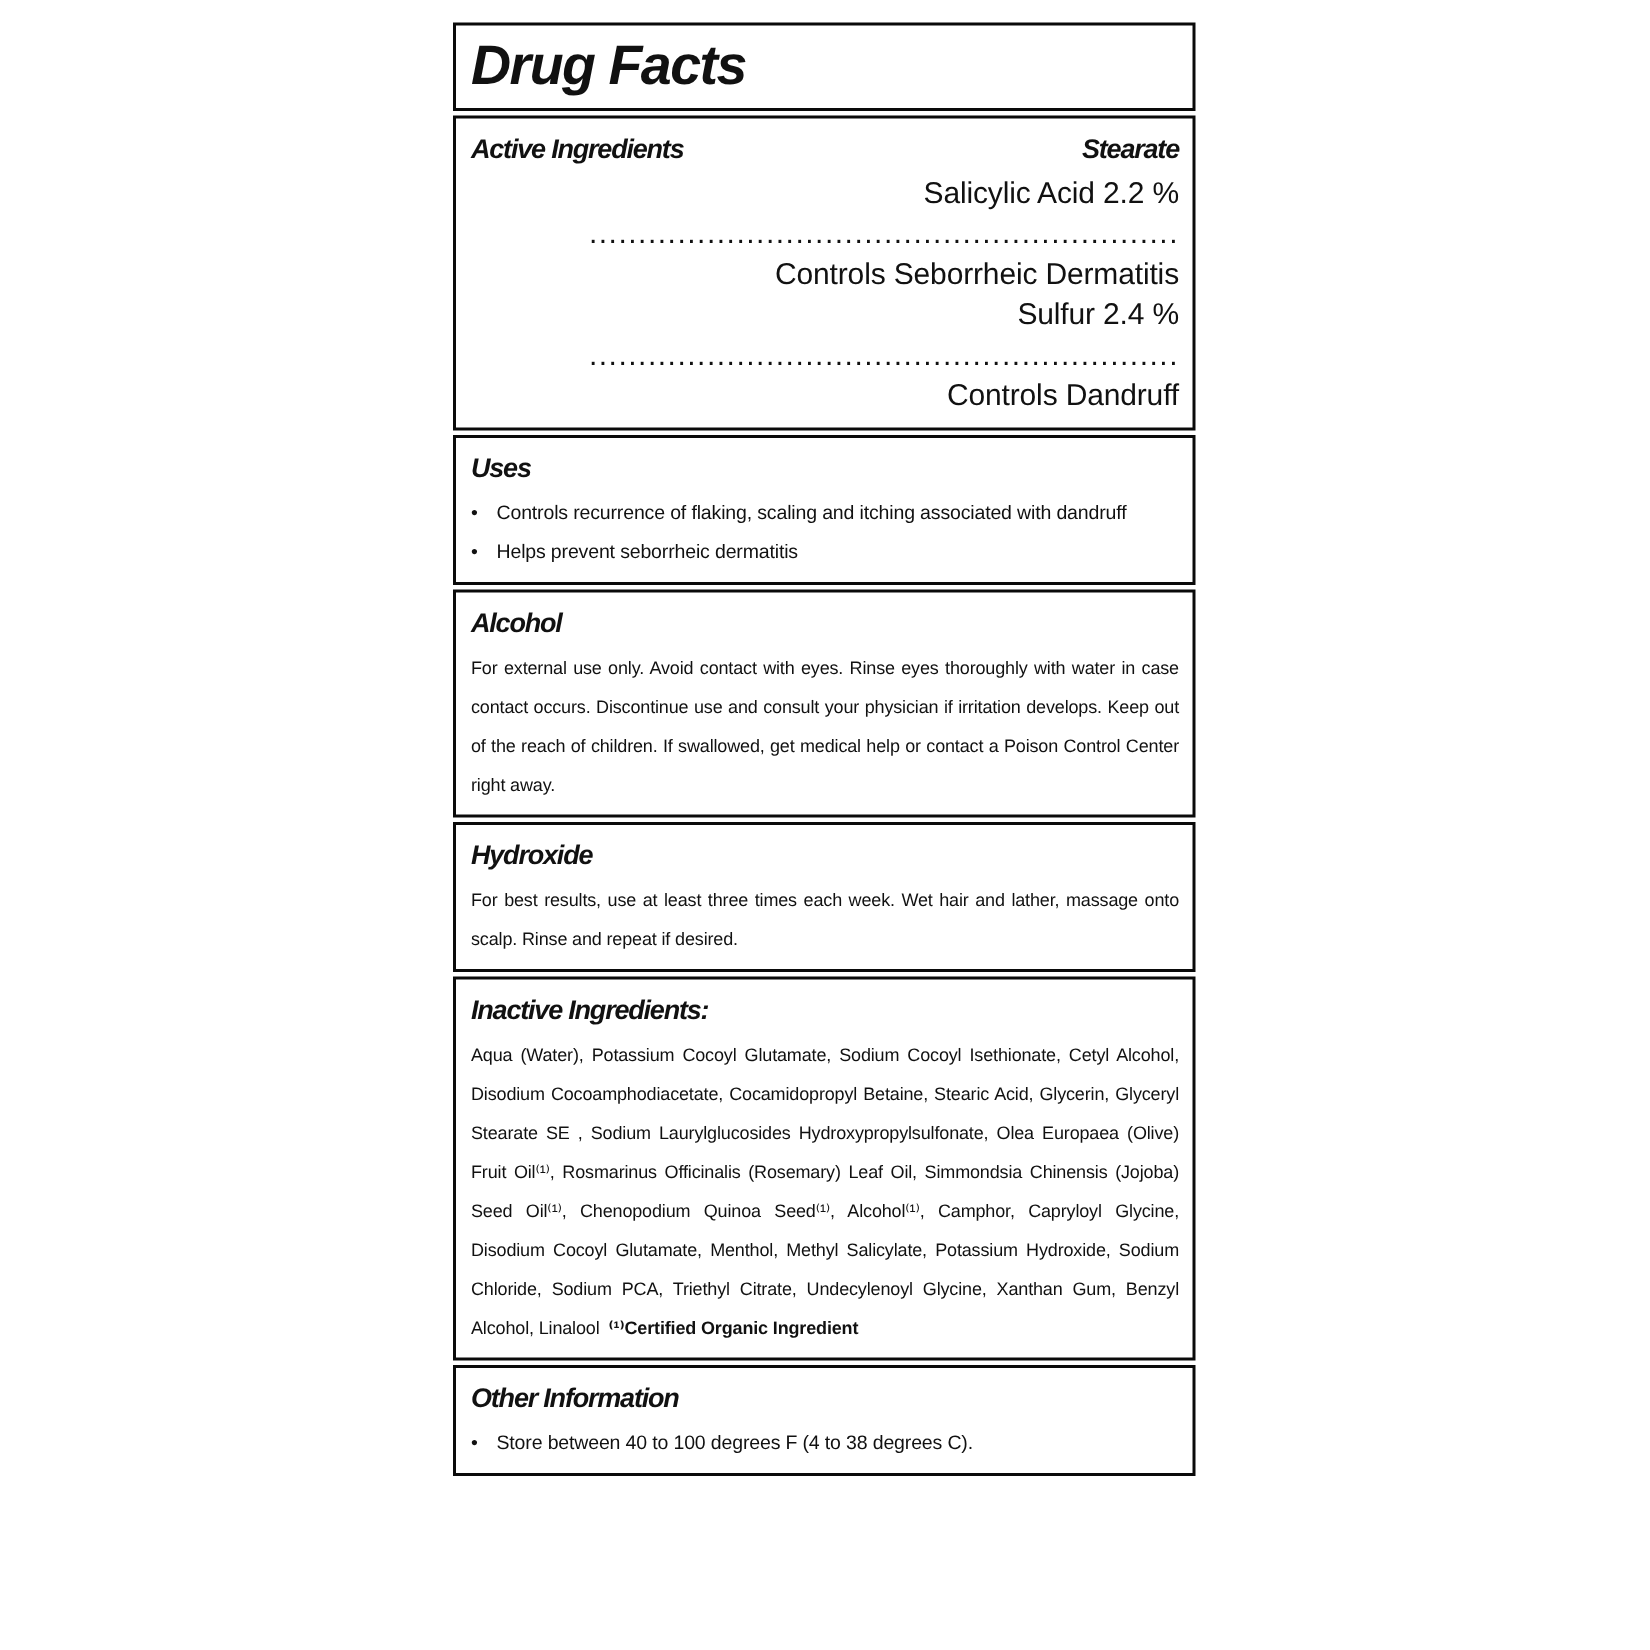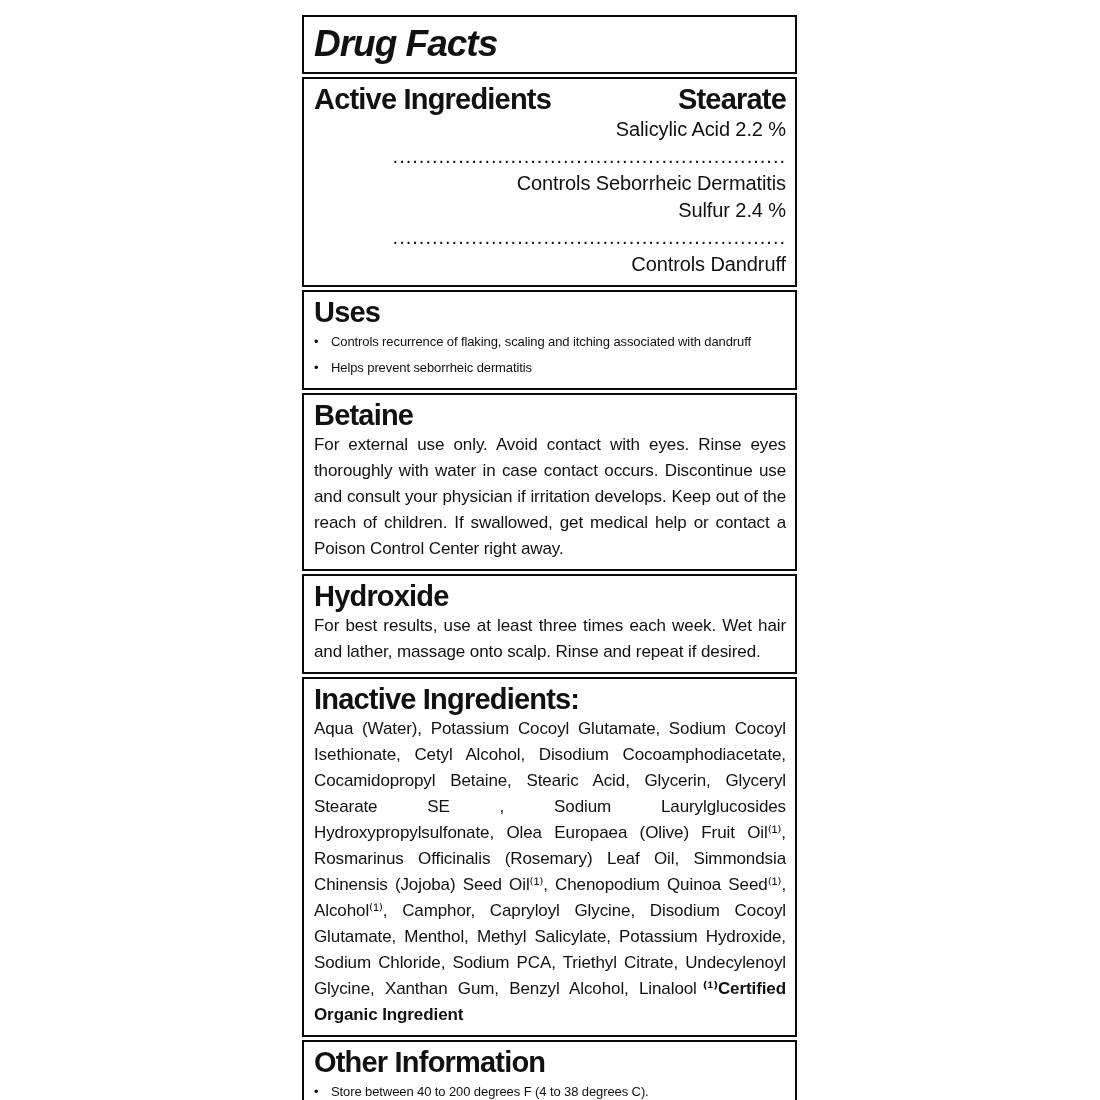--- a/index.html
+++ b/index.html
@@ -39,33 +39,34 @@
   h1.df-title {
     margin: 0;
     font-size: 37px;
     line-height: 44px;
     font-style: italic;
     font-weight: bold;
     letter-spacing: -1px;
   }
   h2.sec-head {
     margin: 2px 0 1px 0;
-    font-size: 29px;
+    font-size: 18px;
     line-height: 32px;
+    font-style: italic;
     font-weight: bold;
     letter-spacing: -0.8px;
   }
   .ai-headrow {
     display: flex;
     justify-content: space-between;
     align-items: baseline;
   }
   .body-text {
     margin: 1px 0 0 0;
-    font-size: 17px;
+    font-size: 12px;
     line-height: 26px;
     letter-spacing: -0.1px;
   }
   .just {
     text-align: justify;
   }
   .ai-row {
     display: flex;
     align-items: flex-end;
     white-space: nowrap;
@@ -132,36 +133,36 @@
         <span class="bullet-glyph"></span>
         <span class="bullet-text">Controls recurrence of flaking, scaling and itching associated with dandruff</span>
       </div>
       <div class="bullet-item">
         <span class="bullet-glyph"></span>
         <span class="bullet-text">Helps prevent seborrheic dermatitis</span>
       </div>
     </section>
 
     <section class="box">
-      <h2 class="sec-head">Betaine</h2>
+      <h2 class="sec-head">Alcohol</h2>
       <p class="body-text just">For external use only. Avoid contact with eyes. Rinse eyes thoroughly with water in case contact occurs. Discontinue use and consult your physician if irritation develops. Keep out of the reach of children. If swallowed, get medical help or contact a Poison Control Center right away.</p>
     </section>
 
     <section class="box">
       <h2 class="sec-head">Hydroxide</h2>
       <p class="body-text just">For best results, use at least three times each week. Wet hair and lather, massage onto scalp. Rinse and repeat if desired.</p>
     </section>
 
     <section class="box">
       <h2 class="sec-head">Inactive Ingredients:</h2>
       <p class="body-text just"><span>Aqua (Water), Potassium Cocoyl Glutamate, Sodium Cocoyl Isethionate, Cetyl Alcohol, Disodium Cocoamphodiacetate, Cocamidopropyl Betaine, Stearic Acid, Glycerin, Glyceryl Stearate SE , Sodium Laurylglucosides Hydroxypropylsulfonate, Olea Europaea (Olive) Fruit Oil⁽¹⁾, Rosmarinus Officinalis (Rosemary) Leaf Oil, Simmondsia Chinensis (Jojoba) Seed Oil⁽¹⁾, Chenopodium Quinoa Seed⁽¹⁾, Alcohol⁽¹⁾, Camphor, Capryloyl Glycine, Disodium Cocoyl Glutamate, Menthol, Methyl Salicylate, Potassium Hydroxide, Sodium Chloride, Sodium PCA, Triethyl Citrate, Undecylenoyl Glycine, Xanthan Gum, Benzyl Alcohol, Linalool</span><span class="footnote">⁽¹⁾Certified Organic Ingredient</span></p>
     </section>
 
     <section class="box">
       <h2 class="sec-head">Other Information</h2>
       <div class="bullet-item">
         <span class="bullet-glyph"></span>
-        <span class="bullet-text">Store between 40 to 200 degrees F (4 to 38 degrees C).</span>
+        <span class="bullet-text">Store between 40 to 100 degrees F (4 to 38 degrees C).</span>
       </div>
     </section>
 
   </div>
 </div>
 
 </body></html>

